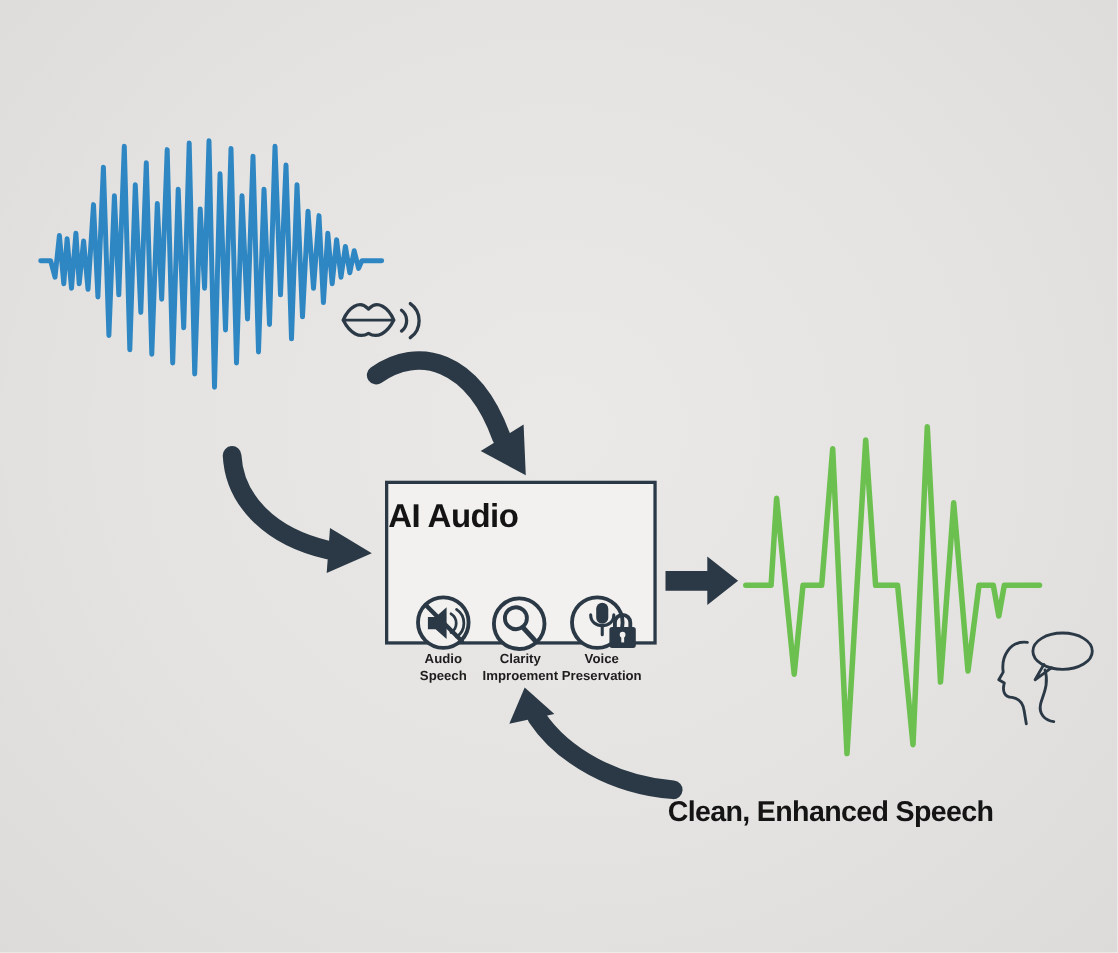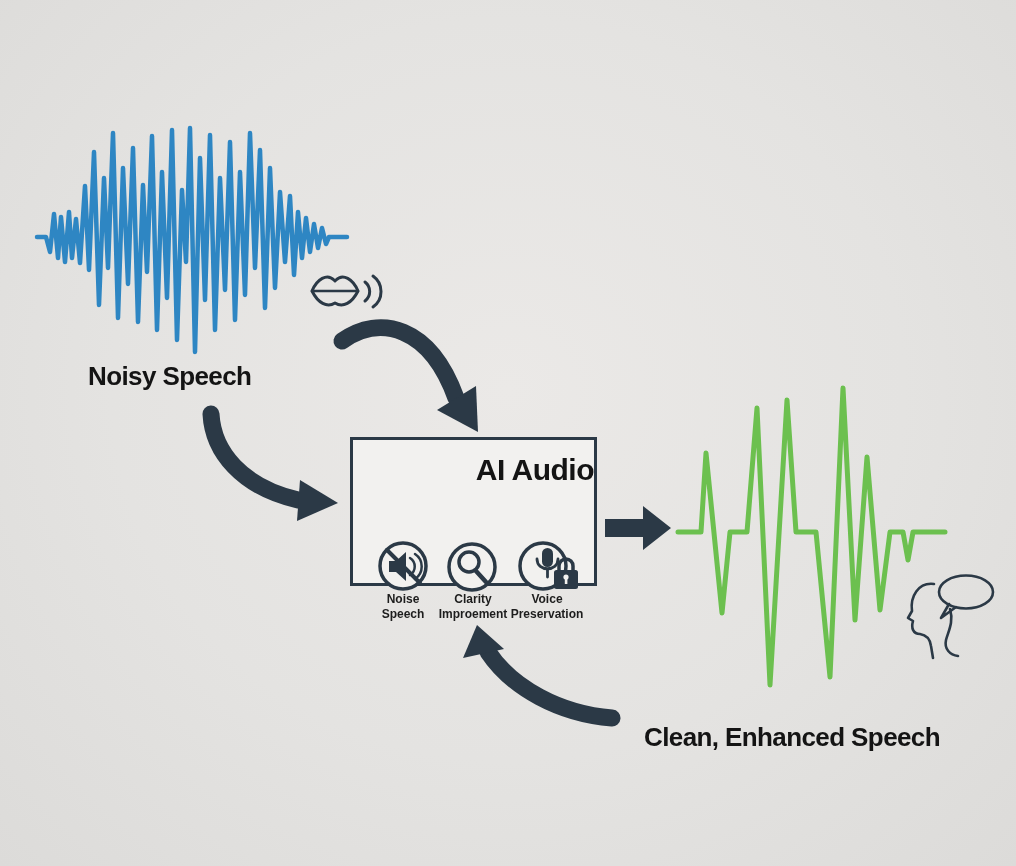--- a/index.html
+++ b/index.html
@@ -6,21 +6,21 @@
   .stage{
     position:relative;width:1016px;height:866px;overflow:hidden;
     background:radial-gradient(ellipse at 50% 45%, #ebe9e7 0%, #e4e3e1 55%, #dcdbd9 100%);
     font-family:"Liberation Sans", sans-serif;
   }
   .enh-box{
     position:absolute;left:350px;top:437px;width:247px;height:149px;
     background:#f2f1ef;border:3.5px solid #2b3946;box-sizing:border-box;
   }
   .enh-box .box-title{
-    margin-top:12px;text-align:right;font-size:30px;font-weight:700;
+    margin-top:12px;text-align:left;font-size:30px;font-weight:700;
     color:#141414;line-height:1.22;letter-spacing:-0.5px;
   }
   svg.overlay{position:absolute;left:0;top:0;pointer-events:none;}
   .txt-label{
     position:absolute;font-weight:700;color:#141414;font-size:26px;letter-spacing:-0.6px;white-space:nowrap;
   }
   .feature-label{
     position:absolute;top:592px;transform:translateX(-50%);
     text-align:center;font-size:12px;font-weight:600;color:#1d1d1d;line-height:1.22;white-space:nowrap;
   }
@@ -94,25 +94,24 @@
     </g>
 
     <g stroke="#2b3946" fill="none" stroke-width="2.6" stroke-linecap="round" stroke-linejoin="round">
       <path d="M934,584 C918,582 910,597 912,611 L908,618 L913,621 C911,628 913,634 920,634 C927,635 930,639 931,646 L933,658"></path>
       <path d="M950,609 C954,622 948,632 946,640 C944,649 950,655 958,656"></path>
       <ellipse cx="966" cy="592" rx="27" ry="16.5"></ellipse>
       <path d="M949,604 L941,618 L956,607"></path>
     </g>
   </svg>
 
-  <div class="txt-label" style="left:88px;top:361px;">Noisy Speech</div>
-  <div class="txt-label" style="left:607px;top:722px;margin-left:37px;">Clean, Enhanced Speech</div>
+  <div class="txt-label" style="left:607px;top:722px;">Clean, Enhanced Speech</div>
 
   <div class="feature-label" style="left:403px;">
-    <div>Noise</div>
+    <div>Audio</div>
     <div>Speech</div>
   </div>
   <div class="feature-label" style="left:473px;">
     <div>Clarity</div>
     <div>Improement</div>
   </div>
   <div class="feature-label" style="left:547px;">
     <div>Voice</div>
     <div>Preservation</div>
   </div>

